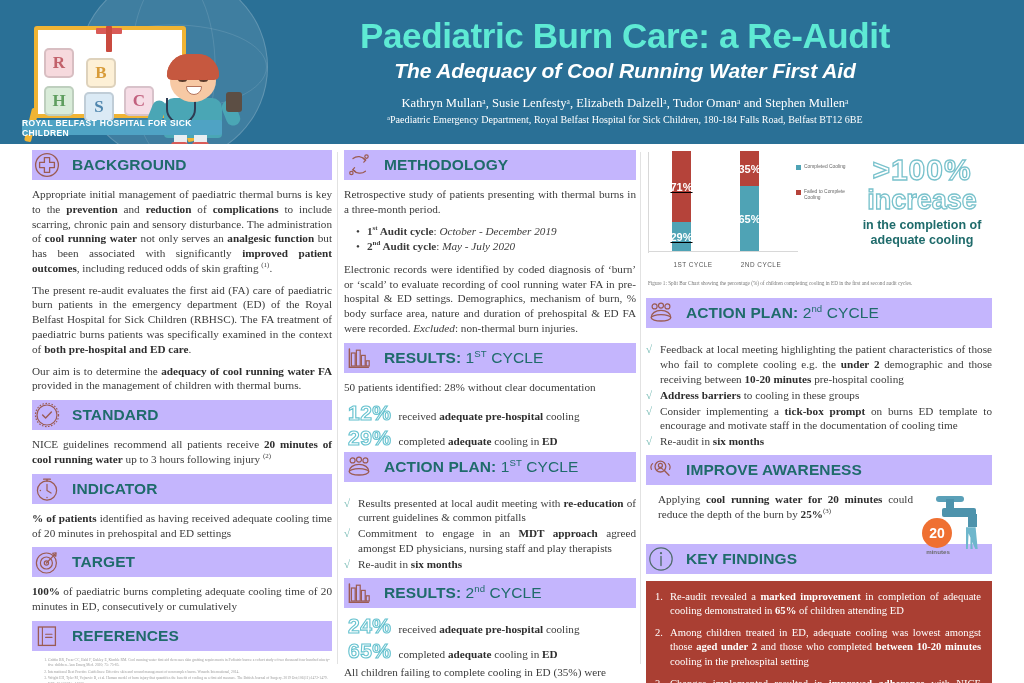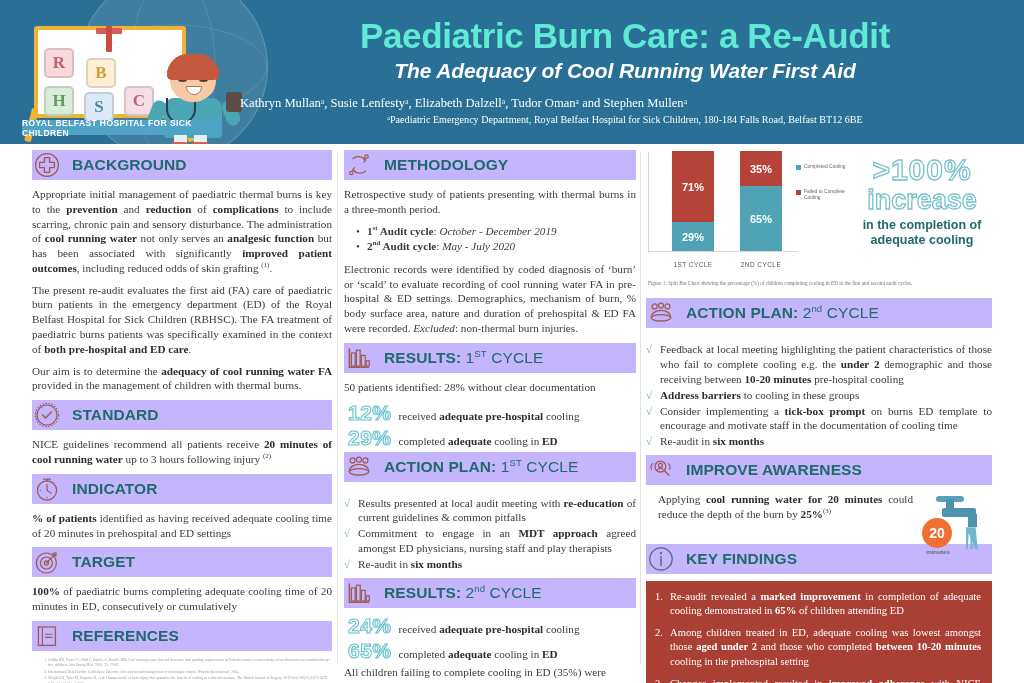--- a/index.html
+++ b/index.html
@@ -76,21 +76,21 @@
 
   .title-block { position: absolute; left: 240px; top: 18px; width: 770px; }
   .ptitle {
     font: 700 35px "Liberation Sans", sans-serif; color: #5eead4;
     letter-spacing: -0.4px; line-height: 1.05; text-align: center;
   }
   .psub {
     font: italic 700 21px "Liberation Sans", sans-serif; color: #fff;
     margin-top: 4px; text-align: center; letter-spacing: -0.1px;
   }
-  .pauthors { font: 400 12.6px "Liberation Serif", serif; color: #fff; margin-top: 13px; }
+  .pauthors { font: 400 12.6px "Liberation Serif", serif; color: #fff; margin-top: 13px; text-align: center; }
   .paffil   { font: 400 10.1px "Liberation Serif", serif; color: #fff; margin-top: 3px; text-align: center; }
   .sup { font-size: 0.62em; vertical-align: super; }
 
   
   .col { position: absolute; top: 150px; }
   .col-1 { left: 32px;  width: 300px; }
   .col-2 { left: 344px; width: 292px; }
   .col-3 { left: 646px; width: 346px; }
 
   .vrule { position: absolute; top: 152px; width: 1px; height: 512px; background: #e2e2e2; }
@@ -147,22 +147,22 @@
   ol.refs li {
     font: 400 3.7px/1.45 "Liberation Serif", serif; color: #9a9a9a;
     margin-bottom: 1.2px;
   }
 
   
   .chartbox { position: relative; width: 346px; height: 142px; }
   .plot { position: absolute; left: 2px; top: 2px; width: 150px; height: 118px; }
   .axisline { position: absolute; left: 0; bottom: 18px; width: 150px; height: 1px; background: #d8d8d8; }
   .axisv { position: absolute; left: 0; top: 0; width: 1px; height: 101px; background: #d8d8d8; }
-  .bar { position: absolute; bottom: 19px; width: 42px; }
-  .bar.b1 { left: 24px; } .bar.b2 { left: 92px; }
+  .bar { position: absolute; bottom: 19px; width: 19px; }
+  .bar.b1 { left: 24px; text-decoration: underline; } .bar.b2 { left: 92px; }
   .seg { width: 100%; position: relative; display: flex; align-items: center; justify-content: center; }
   .seg span { font: 700 11px "Liberation Sans", sans-serif; color: #fff; }
   .seg.red  { background: #b5433a; }
   .seg.teal { background: #4fa3b5; }
   .xlab {
     position: absolute; bottom: 2px; font: 400 6.4px "Liberation Sans", sans-serif;
     color: #555; letter-spacing: .5px; text-align: center; width: 58px;
   }
   .xlab.x1 { left: 16px; } .xlab.x2 { left: 84px; }
   .legend { position: absolute; left: 150px; top: 14px; width: 58px; }

